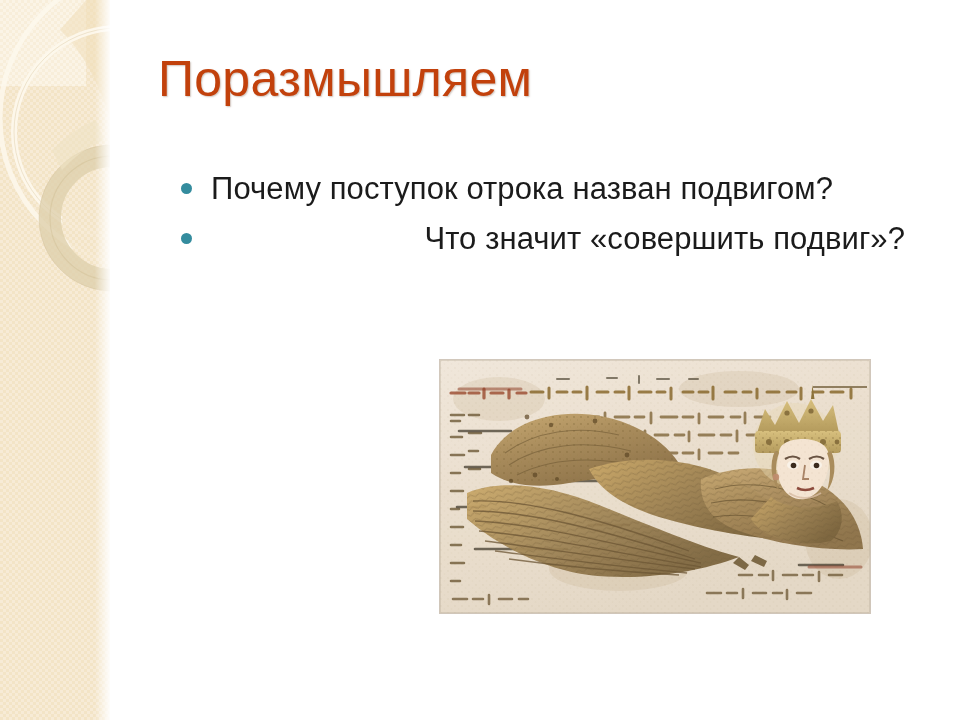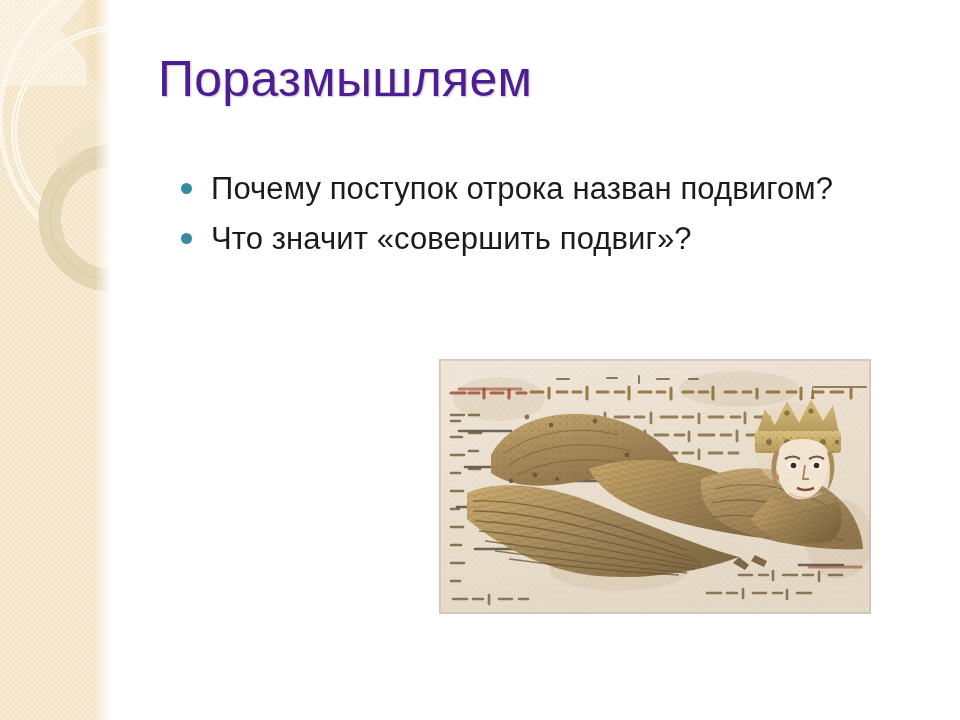--- a/index.html
+++ b/index.html
@@ -44,21 +44,21 @@
   
   .title {
     position: absolute;
     left: 158px;
     top: 52px;
     width: 740px;
     font-size: 50px;
     line-height: 1.1;
     font-weight: 400;
     letter-spacing: 0.3px;
-    color: #4c1d95;
+    color: #c2410c;
     white-space: nowrap;
     text-shadow: 1px 1px 1.6px rgba(120,90,70,0.35);
   }
 
   
   .body-list {
     position: absolute;
     left: 163px;
     top: 158px;
     width: 730px;
@@ -69,21 +69,21 @@
   .body-list li {
     position: relative;
     padding-left: 36px;
     margin: 0 0 12px 0;
     font-size: 31px;
     line-height: 1.24;
     color: #1b1b1b;
     font-weight: 400;
     letter-spacing: 0.1px;
   }
-  .body-list li:last-child { margin-bottom: 0; }
+  .body-list li:last-child { margin-bottom: 0; text-align: right; }
   .bullet-dot {
     position: absolute;
     left: 6px;
     top: 13px;
     width: 11px;
     height: 11px;
     border-radius: 50%;
     background: #348c9e;
   }
 

